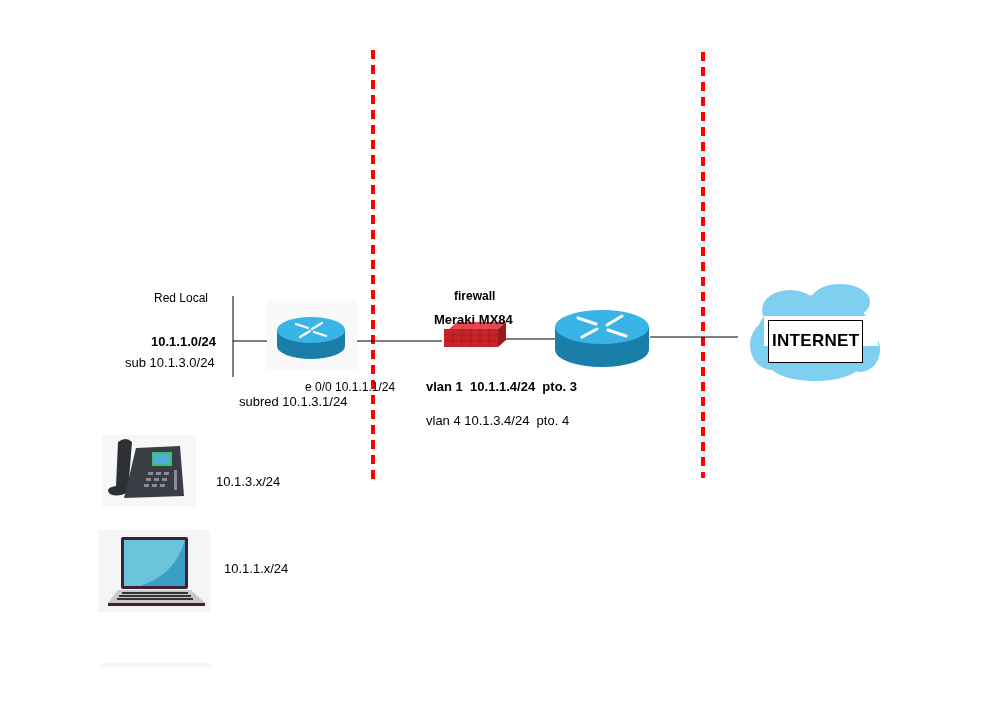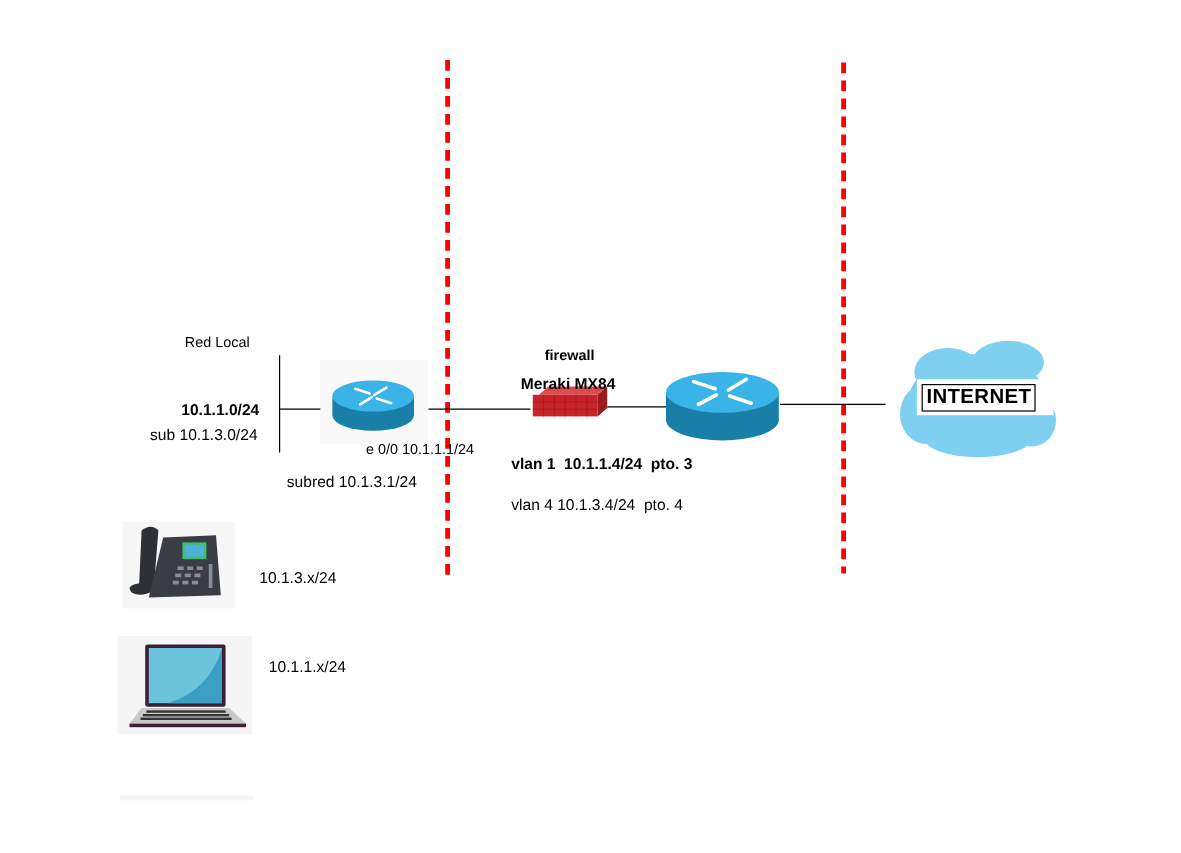--- a/index.html
+++ b/index.html
@@ -1,23 +1,23 @@
 <!DOCTYPE html>
 <html><head>
   <meta charset="utf-8">
   <style>
     html, body { margin: 0; padding: 0; background: #ffffff; }
     body { width: 984px; height: 711px; position: relative; overflow: hidden;
            font-family: "Liberation Sans", sans-serif; color: #000; }
     .lbl { position: absolute; font-size: 13px; white-space: nowrap; line-height: 1; }
-    .lbl-sm { font-size: 12px; }
+    .lbl-sm { font-size: 12px; margin-top: 13px; }
     .lbl-bold { font-weight: bold; font-size: 13px; margin-top: 10px; }
     svg.canvas { position: absolute; left: 0; top: 0; }
     .internet-box { position: absolute; left: 768px; top: 320px; background: #fff;
-                    border: 1px solid #000; padding: 1px 3px; font-weight: bold;
+                    border: 1px solid #000; padding: 11px 3px; font-weight: bold;
                     font-size: 17px; line-height: 1.1; letter-spacing: 0.3px; }
     .internet-pad { position: absolute; left: 764px; top: 316px; width: 114px; height: 30px; background:#fff; }
   </style>
 </head>
 <body>
 
 <svg class="canvas" width="984" height="711" viewBox="0 0 984 711">
 
   <line x1="373" y1="50" x2="373" y2="480" stroke="#ff0000" stroke-width="4" stroke-dasharray="9,6"></line>
   <line x1="703" y1="52" x2="703" y2="478" stroke="#ff0000" stroke-width="4" stroke-dasharray="9,6"></line>
@@ -127,13 +127,13 @@
 
 <div class="lbl lbl-bold" style="left: 454px; top: 280px; font-size: 12px; white-space: pre;">firewall</div>
 <div class="lbl lbl-bold" style="left: 434px; top: 303px; white-space: pre;">Meraki MX84</div>
 <div class="lbl" style="left: 426px; top: 380px; white-space: pre; font-weight: bold;">vlan 1  10.1.1.4/24  pto. 3</div>
 <div class="lbl" style="left: 426px; top: 414px; white-space: pre;">vlan 4 10.1.3.4/24  pto. 4</div>
 
 <div class="internet-pad"></div>
 <div class="internet-box">INTERNET</div>
 
 <div class="lbl" style="left: 216px; top: 475px; white-space: pre;">10.1.3.x/24</div>
-<div class="lbl" style="left: 224px; top: 549px; white-space: pre;">10.1.1.x/24</div>
+<div class="lbl" style="left: 224px; top: 562px; white-space: pre;">10.1.1.x/24</div>
 
 </body></html>

